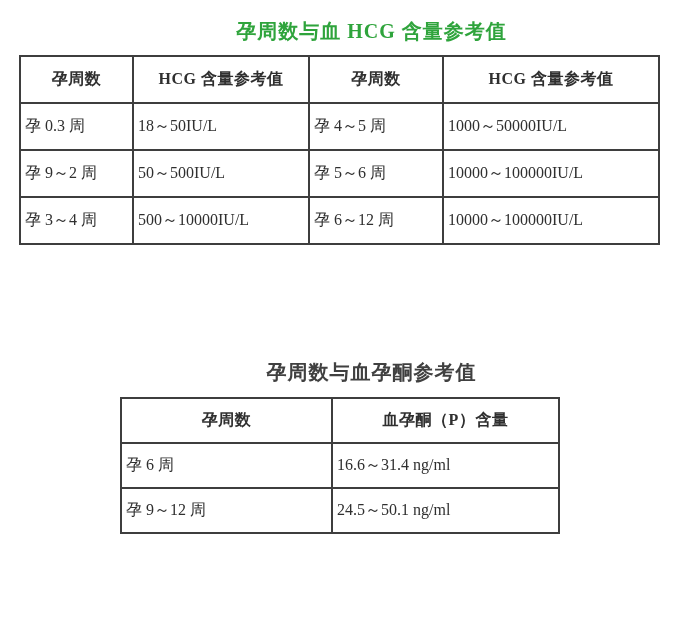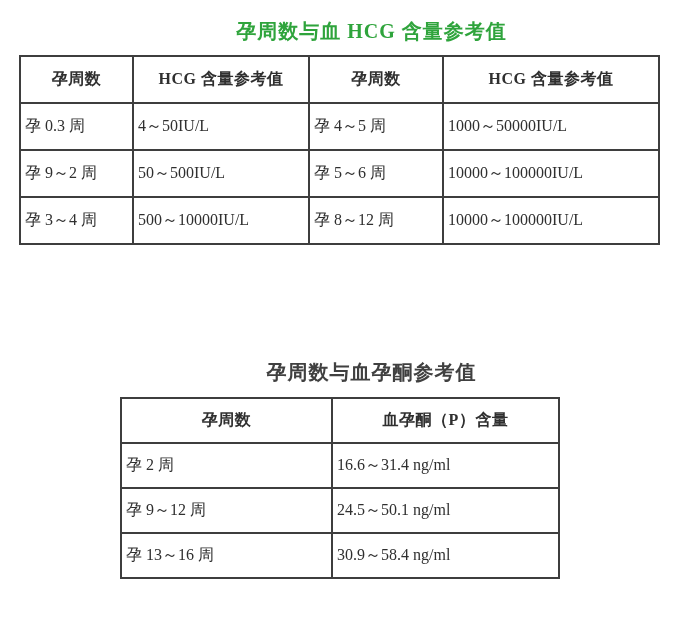--- a/index.html
+++ b/index.html
@@ -76,59 +76,55 @@
     <tr>
       <th>孕周数</th>
       <th>HCG 含量参考值</th>
       <th>孕周数</th>
       <th>HCG 含量参考值</th>
     </tr>
   </thead>
   <tbody>
     <tr>
       <td>孕 0.3 周</td>
-      <td>4～50IU/L</td>
+      <td>18～50IU/L</td>
       <td>孕 4～5 周</td>
       <td>1000～50000IU/L</td>
     </tr>
     <tr>
       <td>孕 9～2 周</td>
       <td>50～500IU/L</td>
       <td>孕 5～6 周</td>
       <td>10000～100000IU/L</td>
     </tr>
     <tr>
       <td>孕 3～4 周</td>
       <td>500～10000IU/L</td>
-      <td>孕 8～12 周</td>
+      <td>孕 6～12 周</td>
       <td>10000～100000IU/L</td>
     </tr>
   </tbody>
 </table>
 
 <h2 id="p-title" class="page-title" style="color: #404040;">孕周数与血孕酮参考值</h2>
 
 <table id="p-table">
   <colgroup>
     <col style="width:211px">
     <col style="width:227px">
   </colgroup>
   <thead>
     <tr>
       <th>孕周数</th>
       <th>血孕酮（P）含量</th>
     </tr>
   </thead>
   <tbody>
     <tr>
-      <td>孕 2 周</td>
+      <td>孕 6 周</td>
       <td>16.6～31.4 ng/ml</td>
     </tr>
     <tr>
       <td>孕 9～12 周</td>
       <td>24.5～50.1 ng/ml</td>
     </tr>
-    <tr>
-      <td>孕 13～16 周</td>
-      <td>30.9～58.4 ng/ml</td>
-    </tr>
   </tbody>
 </table>
 
 </body></html>

